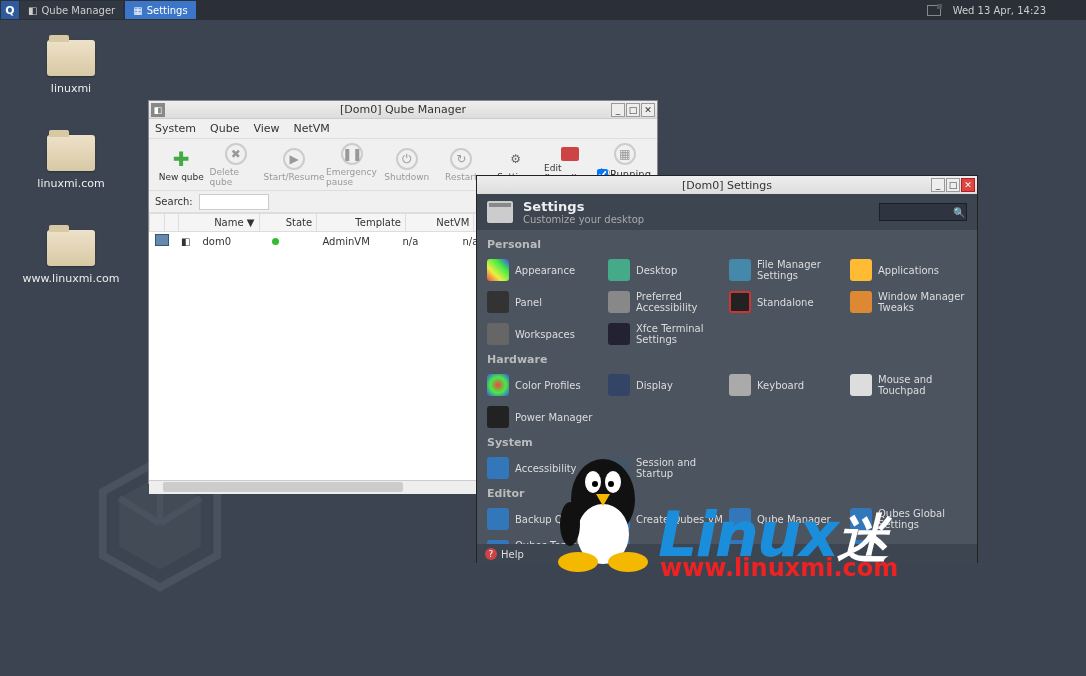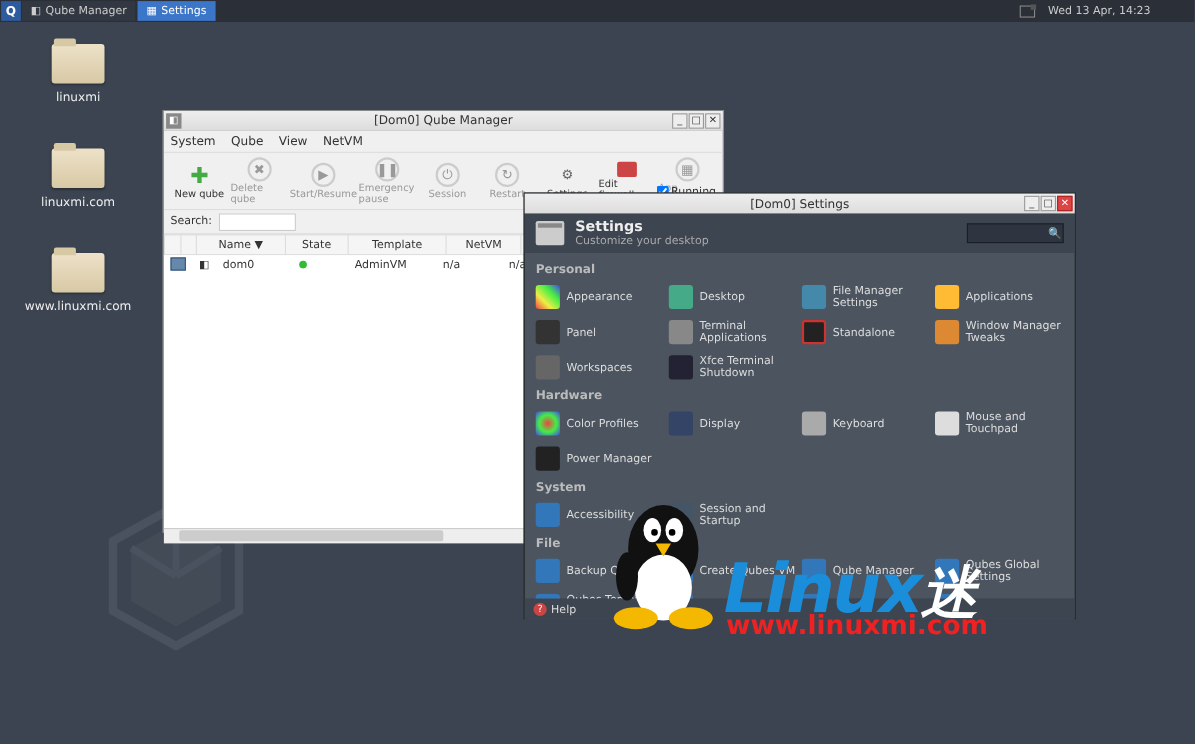--- a/index.html
+++ b/index.html
@@ -35,21 +35,21 @@
 .tbtn .ticon2 { width: 22px; height: 22px; border-radius: 50%; border: 2px solid #ccc; display: flex; align-items: center; justify-content: center; font-size: 12px; }
 .tbtn.enabled .ticon2 { border-color: #777; }
 .tbtn.new .ticon2 { border: none; font-size: 20px; color: #4a4; }
 .tbtn.settings .ticon2 { border: none; color: #666; }
 .tbtn.firewall .ticon2 { border: none; background: #c44; border-radius: 2px; width: 18px; height: 14px; }
 .qwin .filters { height: 22px; display: flex; align-items: center; padding: 0 6px; gap: 6px; border-bottom: 1px solid #ddd; font-size: 10px; }
 .qwin .filters input[type=text] { width: 70px; height: 16px; border: 1px solid #ccc; font-size: 10px; padding: 0 2px; }
 .qwin .filters label { display: flex; align-items: center; gap: 2px; }
 .qwin .filters input[type=checkbox] { width: 11px; height: 11px; }
 .qwin table { width: 100%; border-collapse: collapse; font-size: 10px; }
-.qwin th { background: #f5f5f5; border: 1px solid #ddd; padding: 2px 4px; font-weight: normal; text-align: center; height: 18px; margin-top: 32px; }
+.qwin th { background: #f5f5f5; border: 1px solid #ddd; padding: 2px 4px; font-weight: normal; text-align: right; height: 18px; margin-top: 32px; }
 .qwin td { padding: 2px 6px; height: 18px; }
 .qwin .tbody-wrap { height: 248px; background: white; overflow: auto; }
 .qwin .hscroll { height: 14px; background: #eee; border-top: 1px solid #ccc; padding: 0 14px; }
 .qwin .hscroll .thumb { width: 240px; height: 10px; background: #ccc; margin-top: 1px; border-radius: 2px; }
 .state-dot { width: 7px; height: 7px; background: #3b3; border-radius: 50%; display: inline-block; }
 
 
 .swin { position: absolute; left: 476px; top: 175px; width: 502px; height: 388px; background: #4b545f; border: 1px solid #222; font-size: 11px; color: #ddd; }
 .swin .titlebar { height: 18px; background: linear-gradient(#eee, #ddd); color: #333; display: flex; align-items: center; justify-content: center; position: relative; }
 .swin .win-ctrls2 { position: absolute; right: 2px; display: flex; gap: 1px; }
@@ -173,21 +173,21 @@
       <div class="tbtn ">
         <div class="ticon2">▶</div>
         <span>Start/Resume</span>
       </div>
       <div class="tbtn ">
         <div class="ticon2">❚❚</div>
         <span>Emergency pause</span>
       </div>
       <div class="tbtn ">
         <div class="ticon2">⏻</div>
-        <span>Session</span>
+        <span>Shutdown</span>
       </div>
       <div class="tbtn ">
         <div class="ticon2">↻</div>
         <span>Restart</span>
       </div>
       <div class="tbtn settings enabled">
         <div class="ticon2">⚙</div>
         <span>Settings</span>
       </div>
       <div class="tbtn firewall enabled">
@@ -285,37 +285,37 @@
         <div class="item">
           <div class="iicon ic-notif"></div>
           <div class="ilabel">Applications</div>
         </div>
         <div class="item">
           <div class="iicon ic-panel"></div>
           <div class="ilabel">Panel</div>
         </div>
         <div class="item">
           <div class="iicon ic-prefapp"></div>
-          <div class="ilabel">Terminal Applications</div>
+          <div class="ilabel">Preferred Accessibility</div>
         </div>
         <div class="item">
           <div class="iicon ic-screensaver"></div>
           <div class="ilabel">Standalone</div>
         </div>
         <div class="item">
           <div class="iicon ic-wmtweaks"></div>
           <div class="ilabel">Window Manager Tweaks</div>
         </div>
         <div class="item">
           <div class="iicon ic-workspaces"></div>
           <div class="ilabel">Workspaces</div>
         </div>
         <div class="item">
           <div class="iicon ic-terminal"></div>
-          <div class="ilabel">Xfce Terminal Shutdown</div>
+          <div class="ilabel">Xfce Terminal Settings</div>
         </div>
       </div>
       <div class="cat">Hardware</div>
       <div class="grid">
         <div class="item">
           <div class="iicon ic-color"></div>
           <div class="ilabel">Color Profiles</div>
         </div>
         <div class="item">
           <div class="iicon ic-display"></div>
@@ -338,21 +338,21 @@
       <div class="grid">
         <div class="item">
           <div class="iicon ic-access"></div>
           <div class="ilabel">Accessibility</div>
         </div>
         <div class="item">
           <div class="iicon ic-session"></div>
           <div class="ilabel">Session and Startup</div>
         </div>
       </div>
-      <div class="cat">File</div>
+      <div class="cat">Editor</div>
       <div class="grid">
         <div class="item">
           <div class="iicon ic-qube"></div>
           <div class="ilabel">Backup Qubes</div>
         </div>
         <div class="item">
           <div class="iicon ic-qube"></div>
           <div class="ilabel">Create Qubes VM</div>
         </div>
         <div class="item">

